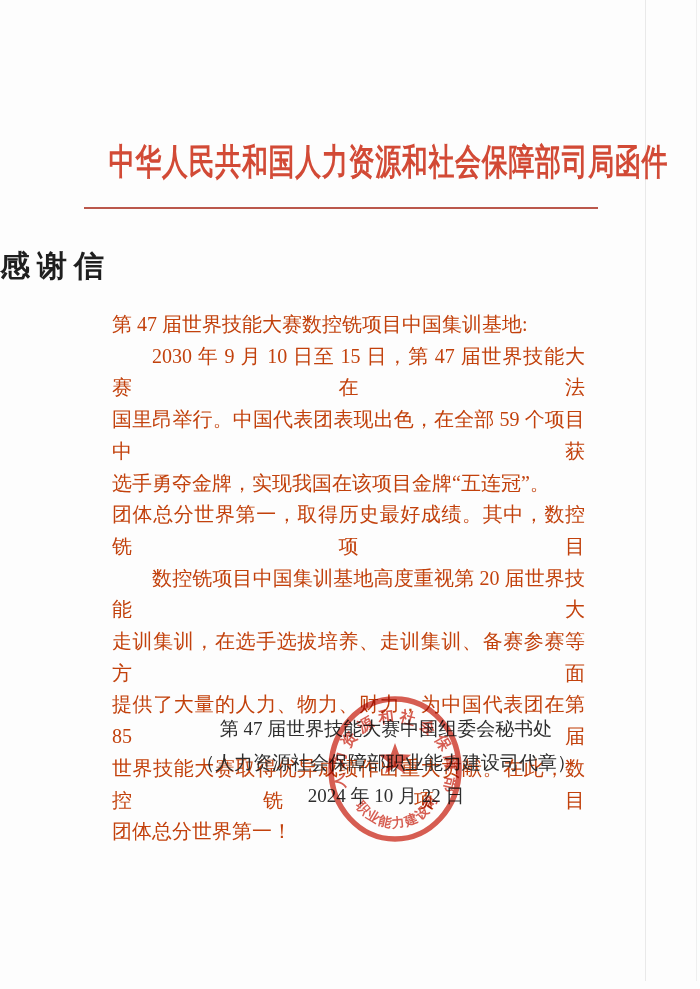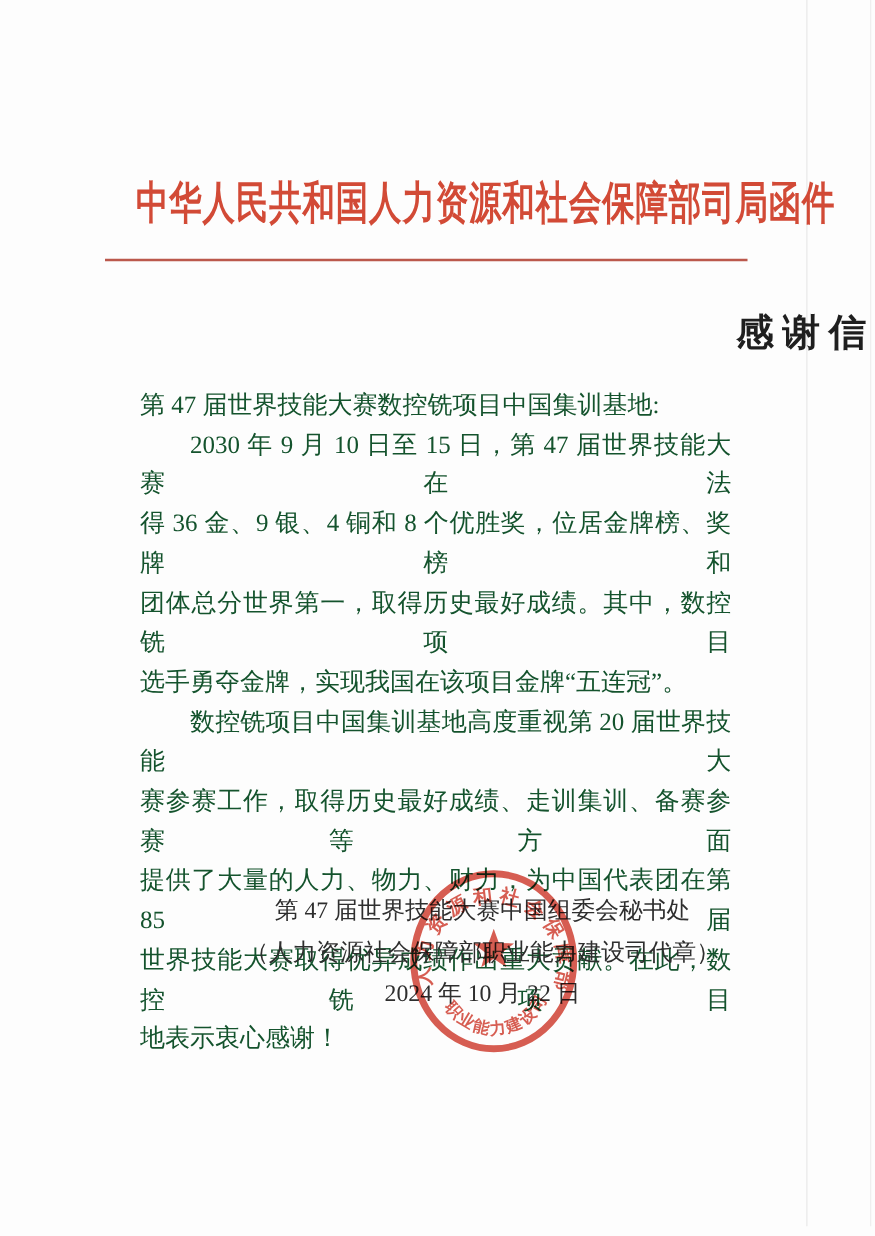--- a/index.html
+++ b/index.html
@@ -27,27 +27,27 @@
     font-size:36px;font-weight:bold;
     color:var(--header-red,#d24a36);
     letter-spacing:1px;
   }
   .red-divider{
     position:absolute;top:207px;left:84px;width:514px;height:2px;
     background:var(--line-red,#bb584c);
   }
   .letter-title{
     position:absolute;top:246px;left:0;width:700px;
-    text-align:right;
+    text-align:left;
     font-size:30px;font-weight:bold;color:#1f1f1f;
     letter-spacing:7px;
   }
   .letter-body{
     position:absolute;top:309px;left:112px;width:473px;
-    font-size:20px;line-height:31.7px;color:#14532d;
+    font-size:20px;line-height:31.7px;color:#c2410c;
   }
   .line{text-align:justify;text-align-last:justify;}
   .line.no-just{text-align-last:left;}
   .line.indent{text-indent:2em;}
 
   .signature{
     position:absolute;top:712px;left:36px;width:700px;
     text-align:center;font-size:19px;line-height:33.5px;color:#2e2e2e;
   }
   .signature .sig-line{white-space:nowrap;}
@@ -69,28 +69,28 @@
     <span>中华人民共和国人力资源和社会保障部司局函件</span>
   </div>
 
   <div class="red-divider"></div>
 
   <div class="letter-title">感谢信</div>
 
   <div class="letter-body">
       <div class="line no-just">第 47 届世界技能大赛数控铣项目中国集训基地:</div>
       <div class="line indent">2030 年 9 月 10 日至 15 日，第 47 届世界技能大赛在法</div>
-      <div class="line">得 36 金、9 银、4 铜和 8 个优胜奖，位居金牌榜、奖牌榜和</div>
+      <div class="line">国里昂举行。中国代表团表现出色，在全部 59 个项目中获</div>
+      <div class="line no-just">选手勇夺金牌，实现我国在该项目金牌“五连冠”。</div>
       <div class="line">团体总分世界第一，取得历史最好成绩。其中，数控铣项目</div>
-      <div class="line no-just">选手勇夺金牌，实现我国在该项目金牌“五连冠”。</div>
       <div class="line indent">数控铣项目中国集训基地高度重视第 20 届世界技能大</div>
-      <div class="line">赛参赛工作，取得历史最好成绩、走训集训、备赛参赛等方面</div>
+      <div class="line">走训集训，在选手选拔培养、走训集训、备赛参赛等方面</div>
       <div class="line">提供了大量的人力、物力、财力，为中国代表团在第 85 届</div>
       <div class="line">世界技能大赛取得优异成绩作出重大贡献。在此，数控铣项目</div>
-      <div class="line no-just">地表示衷心感谢！</div>
+      <div class="line no-just">团体总分世界第一！</div>
     </div>
 
   <div class="signature">
     <div class="sig-line">第 47 届世界技能大赛中国组委会秘书处</div>
     <div class="sig-line">（人力资源社会保障部职业能力建设司代章）</div>
     <div class="sig-line">2024 年 10 月 22 日</div>
   </div>
 
   <svg class="seal" viewBox="0 0 138 150">
     <defs>

